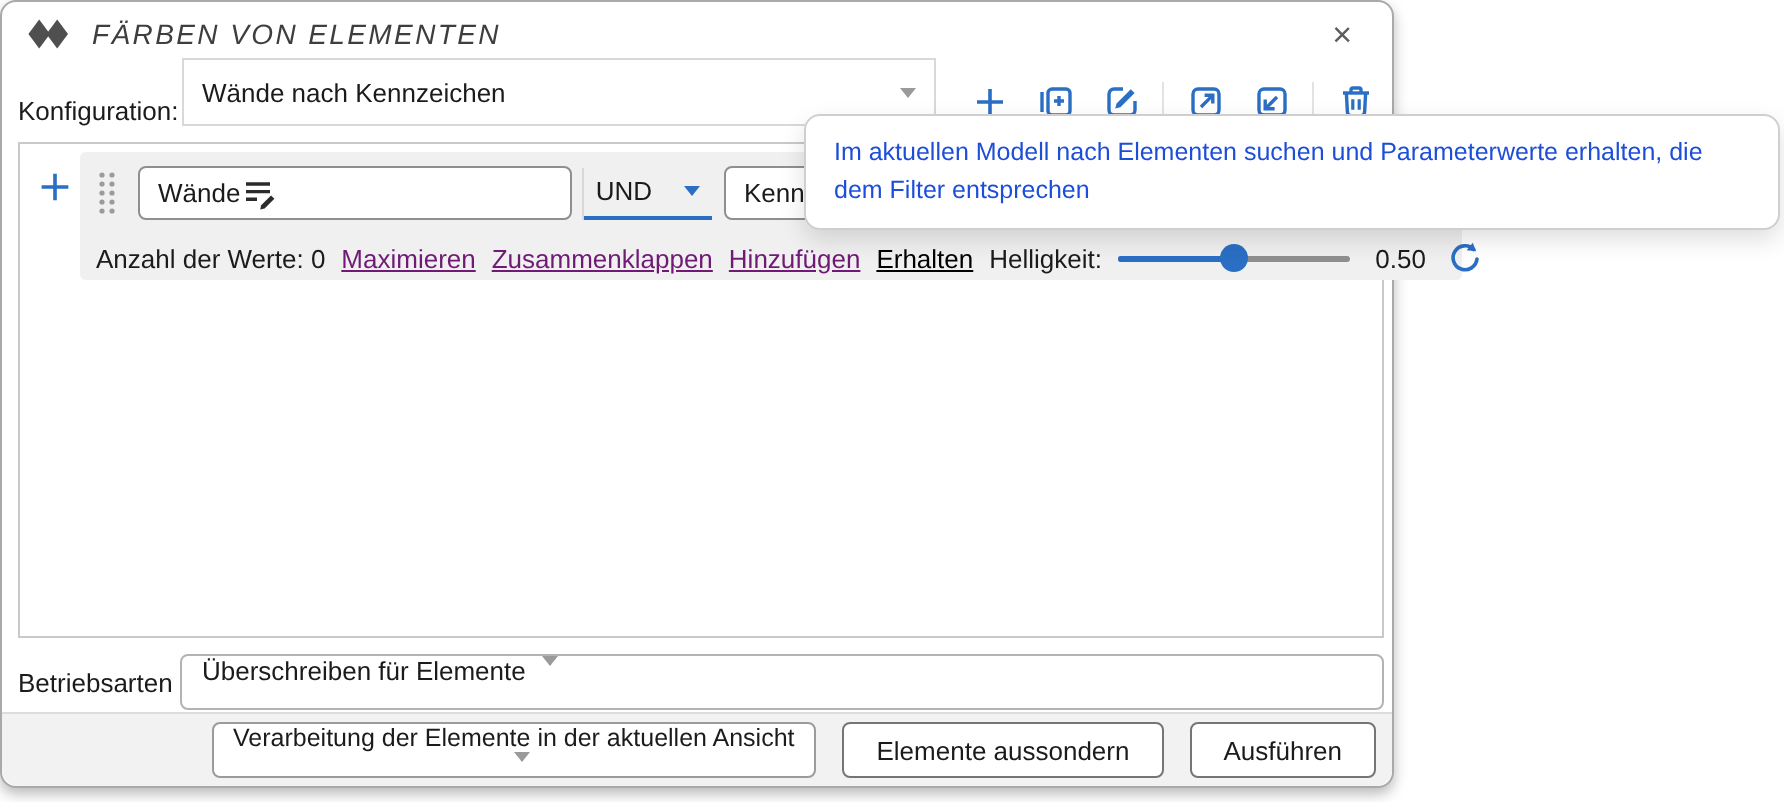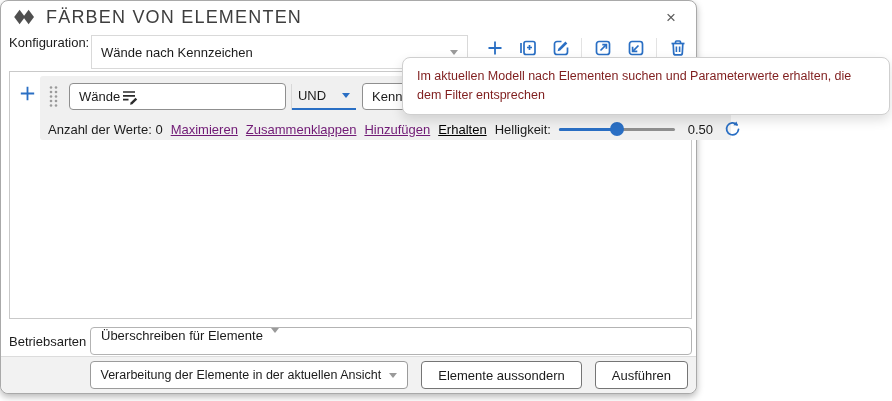--- a/index.html
+++ b/index.html
@@ -8,25 +8,25 @@
 
   
   .dialog{position:absolute;left:0;top:0;width:697px;height:394px;background:#fff;
           border:1px solid #a9a9a9;border-radius:8px;box-shadow:0 3px 7px rgba(0,0,0,.28);
           box-sizing:border-box;}
 
   
   .titlebar{position:absolute;left:0;top:0;width:100%;height:32px;display:flex;align-items:center;
             padding:0 12px;box-sizing:border-box;}
   .logo{display:flex;align-items:center;}
-  .title{margin-left:9px;color:#3e3e3e;font-size:18px;letter-spacing:1.2px;}
+  .title{margin-left:9px;color:#3e3e3e;font-size:14px;letter-spacing:1.2px;font-style:italic;}
   .closebtn{margin-left:auto;color:#5d5d5d;font-size:17px;line-height:1;padding:2px 8px;cursor:default;}
 
   
-  .cfgrow{position:absolute;left:8px;top:34px;width:681px;height:28px;display:flex;align-items:flex-start;}
+  .cfgrow{position:absolute;left:8px;top:34px;width:681px;height:28px;display:flex;align-items:flex-end;}
   .cfglabel{width:82px;flex:0 0 auto;}
   .combo{display:flex;align-items:center;background:#fff;box-sizing:border-box;height:28px;padding:16px 9px;}
   .cfgcombo{width:407px;border:1px solid #d9d9d9;}
   .combo .val{flex:1;white-space:nowrap;overflow:hidden;}
   .chev{width:0;height:0;border-left:4px solid transparent;border-right:4px solid transparent;
         border-top:5px solid #9a9a9a;margin-left:8px;flex:0 0 auto;}
   .chev.blue{border-top-color:#2a6fc4;}
 
   
   .tools{display:flex;align-items:center;margin-left:14px;gap:8px;color:#2a6fc4;}
@@ -66,28 +66,28 @@
   .modesrow{position:absolute;left:8px;top:326px;width:683px;height:28px;display:flex;align-items:center;}
   .modeslabel{width:81px;flex:0 0 auto;}
   .modescombo{flex:1;height:28px;border:1px solid #b3b3b3;border-radius:4px;background:#fff;
               display:flex;align-items:flex-start;padding:0 10px;box-sizing:border-box;}
 
   
   .footer{position:absolute;left:0;bottom:0;width:100%;height:37px;background:#f2f2f2;
           border-top:1px solid #dcdcdc;border-radius:0 0 8px 8px;display:flex;align-items:center;
           justify-content:flex-end;gap:13px;padding:0 8px;box-sizing:border-box;}
   .scopecombo{height:28px;border:1px solid #9b9b9b;border-radius:4px;background:#fff;
-              display:flex;align-items:center;padding:0 10px;box-sizing:border-box;font-size:12.5px;}
+              display:flex;align-items:center;padding:0 10px;box-sizing:border-box;font-size:12.5px;flex-direction:column;}
   .btn{height:28px;border:1px solid #757575;border-radius:4px;background:#fff;display:flex;
        align-items:center;padding:0 16px;box-sizing:border-box;}
 
   
   .tooltip{position:absolute;left:402px;top:57px;width:488px;box-sizing:border-box;background:#fff;
            border:1px solid #cfcfcf;border-radius:8px;padding:9px 14px;line-height:1.5;
-           box-shadow:0 5px 12px rgba(0,0,0,.13);z-index:40;font-size:12.5px;color:#7f1d1d;}
+           box-shadow:0 5px 12px rgba(0,0,0,.13);z-index:40;font-size:12.5px;color:#1d4ed8;}
 
   svg{display:block;}
 </style>
 </head>
 <body>
 
 <div class="stage">
   <div class="dialog">
 
     <div class="titlebar">

